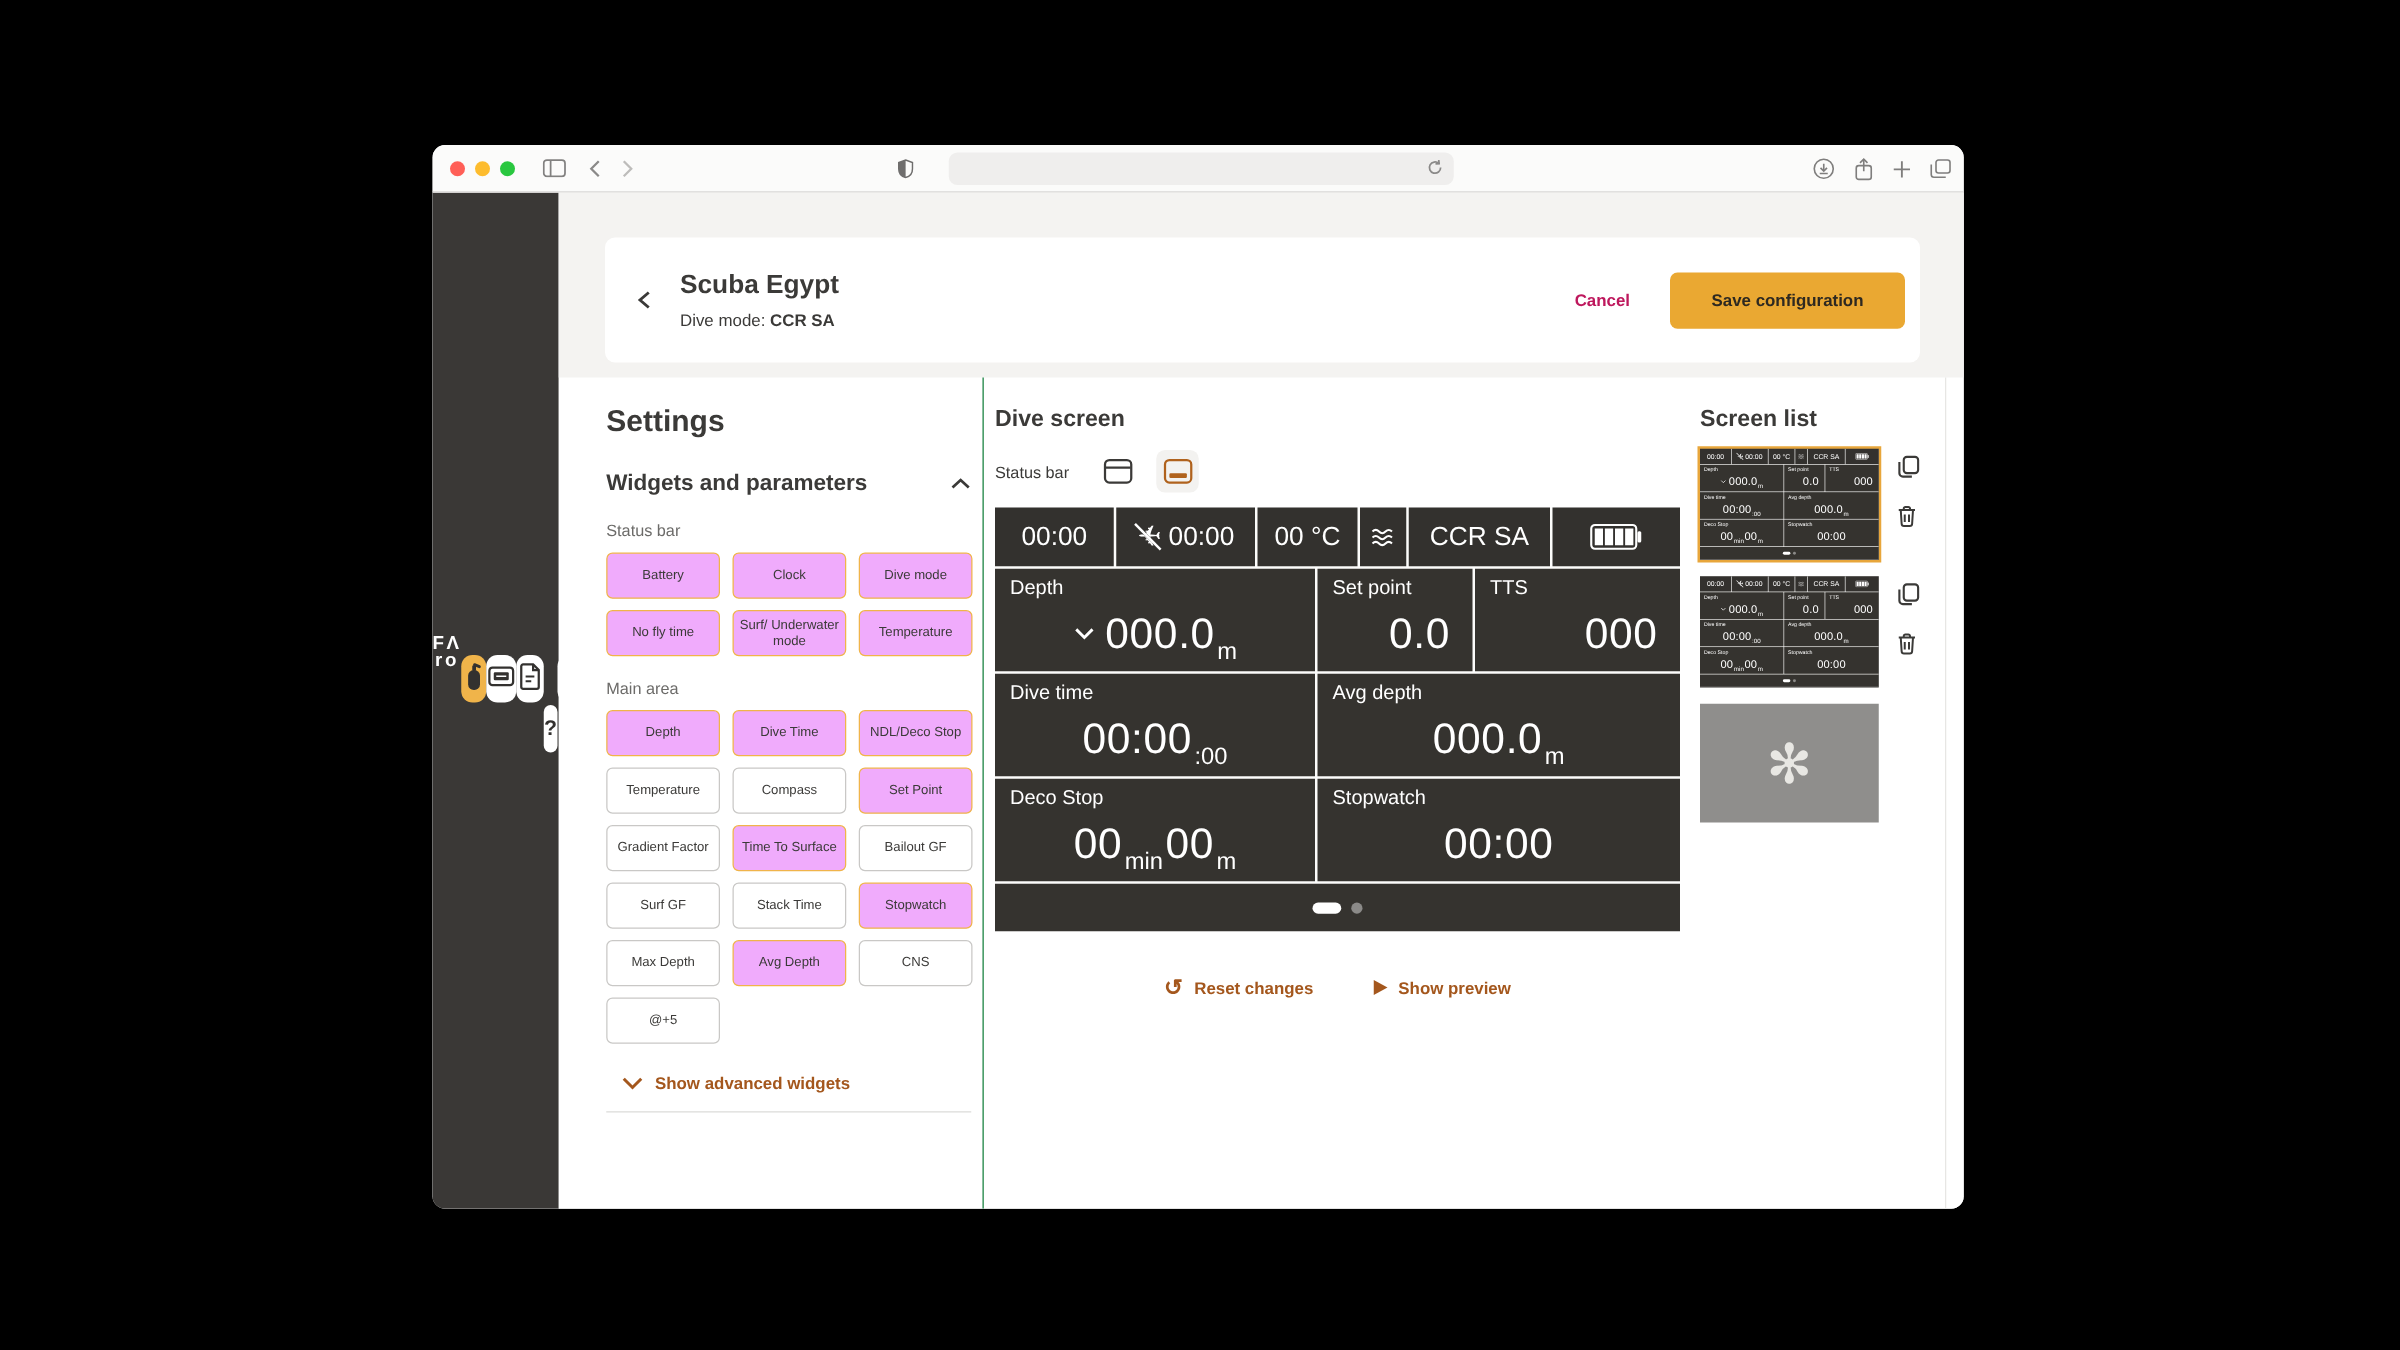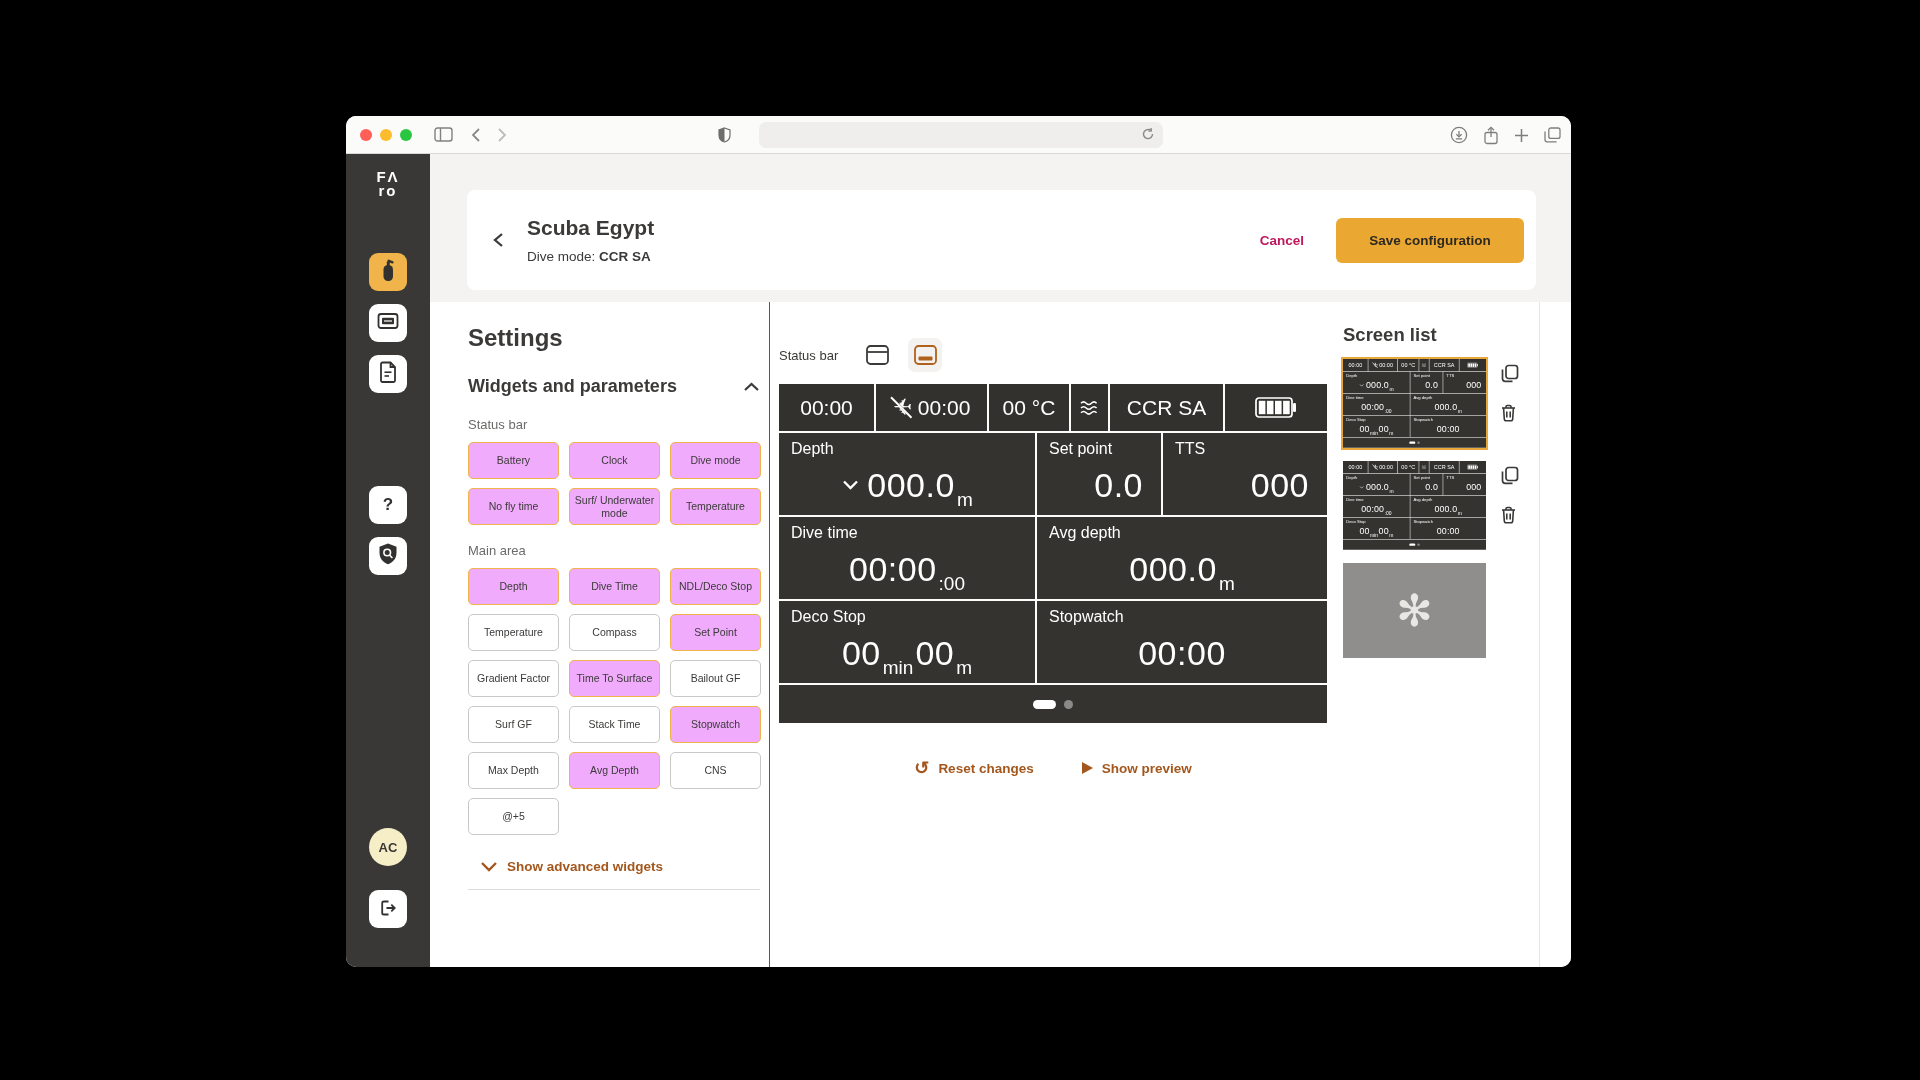--- a/index.html
+++ b/index.html
@@ -24,21 +24,21 @@
   .shield-ic { position:absolute; left:372px; top:11px; }
   .urlbar { position:absolute; left:413px; top:6px; width:404px; height:26px; background:#efeeed;
     border-radius:7px; display:flex; align-items:center; justify-content:flex-end; padding:0 8px;
     color:#8a8988; font-size:14px; }
   .tb-right { position:absolute; right:10px; top:0; height:38px; display:flex; align-items:center; gap:15px; }
 
   
   .app { display:flex; height:813px; }
 
   
-  .side { width:84px; background:#3a3836; display:flex; flex-direction:column; align-items:center;
+  .side { width:101px; background:#3a3836; display:flex; flex-direction:row; align-items:center;
     padding:16px 0 39px 0; flex-shrink:0; }
   .logo { color:#fff; font-weight:700; font-size:15px; letter-spacing:2px; line-height:.95;
     text-align:center; margin-bottom:54px; }
   .navbtn { width:38px; height:38px; border-radius:9px; background:#fff; display:flex;
     align-items:center; justify-content:center; margin-bottom:13px; border:none; cursor:pointer; }
   .navbtn.active { background:#f0b44a; }
   .navbtn.gap { margin-top:80px; }
   .navbtn.q { font-size:17px; font-weight:700; color:#33312f; }
   .side .spacer { flex:1; }
   .avatar { width:38px; height:38px; border-radius:50%; background:#f6eec6; color:#3a3836;
@@ -382,20 +382,21 @@
           <button class="advanced">
             <svg width="18" height="11" viewBox="0 0 18 11" fill="none" stroke="#a4571d" stroke-width="2.4">
                 <polyline points="2,2 9,9 16,2"></polyline>
               </svg>
             <span>Show advanced widgets</span>
           </button>
           <div class="s-divider"></div>
         </div>
 
         <div class="col-dive">
+          <div class="d-title">Dive screen</div>
           <div class="sb-row">
             <span class="sb-label">Status bar</span>
             <button class="tgl">
               <svg width="25" height="24" viewBox="0 0 25 24" fill="none">
                   <rect x="2" y="3" width="21" height="18" rx="3.5" stroke="#3b3a38" stroke-width="1.8"></rect>
                   <line x1="2.5" y1="9" x2="22.5" y2="9" stroke="#3b3a38" stroke-width="1.8"></line>
                 </svg>
             </button>
             <button class="tgl sel">
               <svg width="25" height="24" viewBox="0 0 25 24" fill="none">

